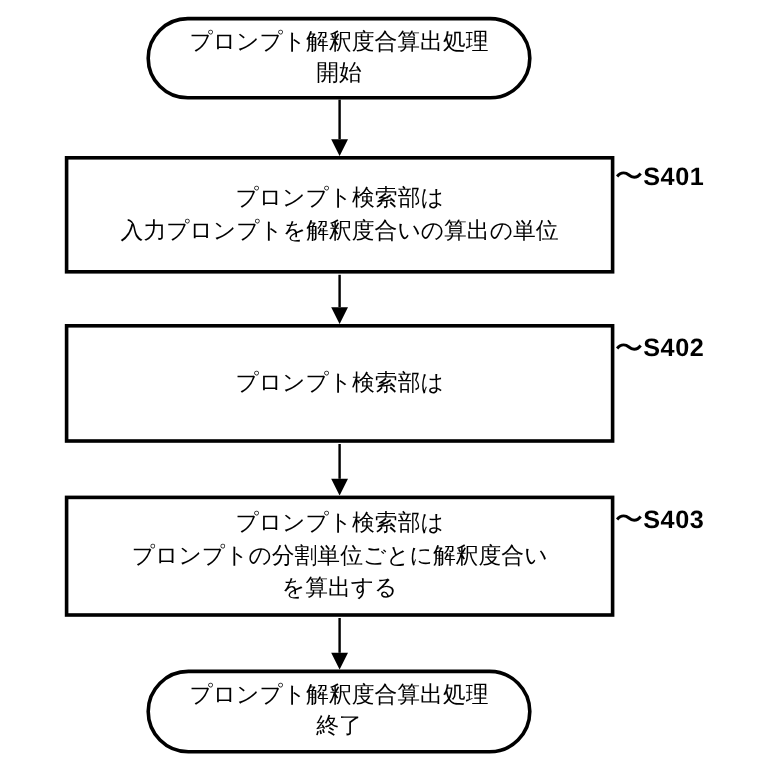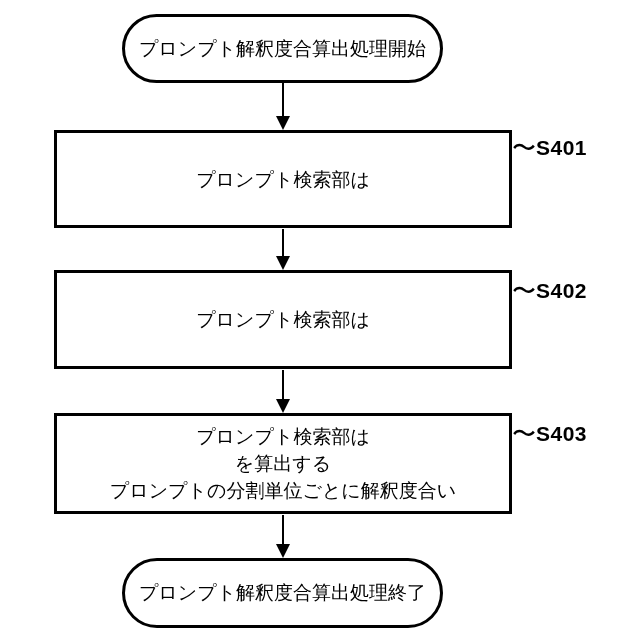--- a/index.html
+++ b/index.html
@@ -18,21 +18,21 @@
   }
   .terminal {
     position: absolute;
     left: 122px;
     width: 321px;
     height: 69px;
     box-sizing: border-box;
     border: 3px solid #000000;
     border-radius: 36px;
     display: flex;
-    flex-direction: row;
+    flex-direction: column;
     align-items: center;
     justify-content: center;
     text-align: center;
     font-size: 19px;
     line-height: 26px;
     background: #ffffff;
   }
   .terminal.start { top: 14px; }
   .terminal.end   { top: 558px; height: 70px; }
 
@@ -112,20 +112,21 @@
     <div>開始</div>
   </div>
 
   <div class="flow-arrow a1">
     <div class="shaft"></div>
     <div class="head"></div>
   </div>
 
   <div class="process-box b1">
     <div>プロンプト検索部は</div>
+    <div>入力プロンプトを解釈度合いの算出の単位</div>
   </div>
   <div class="step-label l1">
     <span class="connector">〜</span>
     <span class="step-id">S401</span>
   </div>
 
   <div class="flow-arrow a2">
     <div class="shaft"></div>
     <div class="head"></div>
   </div>
@@ -138,22 +139,22 @@
     <span class="step-id">S402</span>
   </div>
 
   <div class="flow-arrow a3">
     <div class="shaft"></div>
     <div class="head"></div>
   </div>
 
   <div class="process-box b3">
     <div>プロンプト検索部は</div>
+    <div>プロンプトの分割単位ごとに解釈度合い</div>
     <div>を算出する</div>
-    <div>プロンプトの分割単位ごとに解釈度合い</div>
   </div>
   <div class="step-label l3">
     <span class="connector">〜</span>
     <span class="step-id">S403</span>
   </div>
 
   <div class="flow-arrow a4">
     <div class="shaft"></div>
     <div class="head"></div>
   </div>

